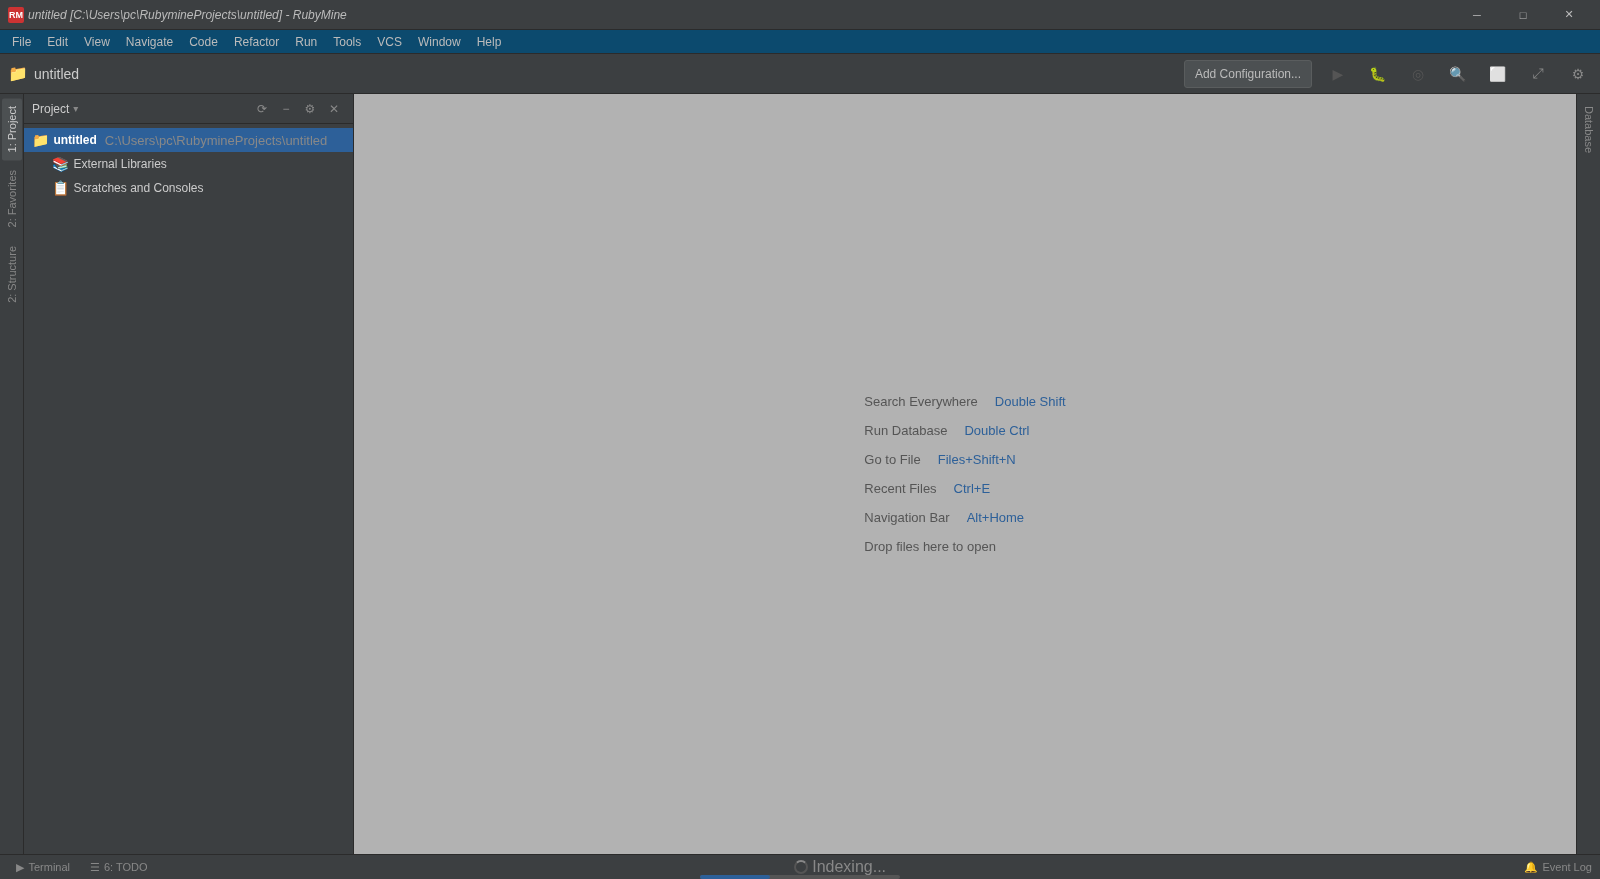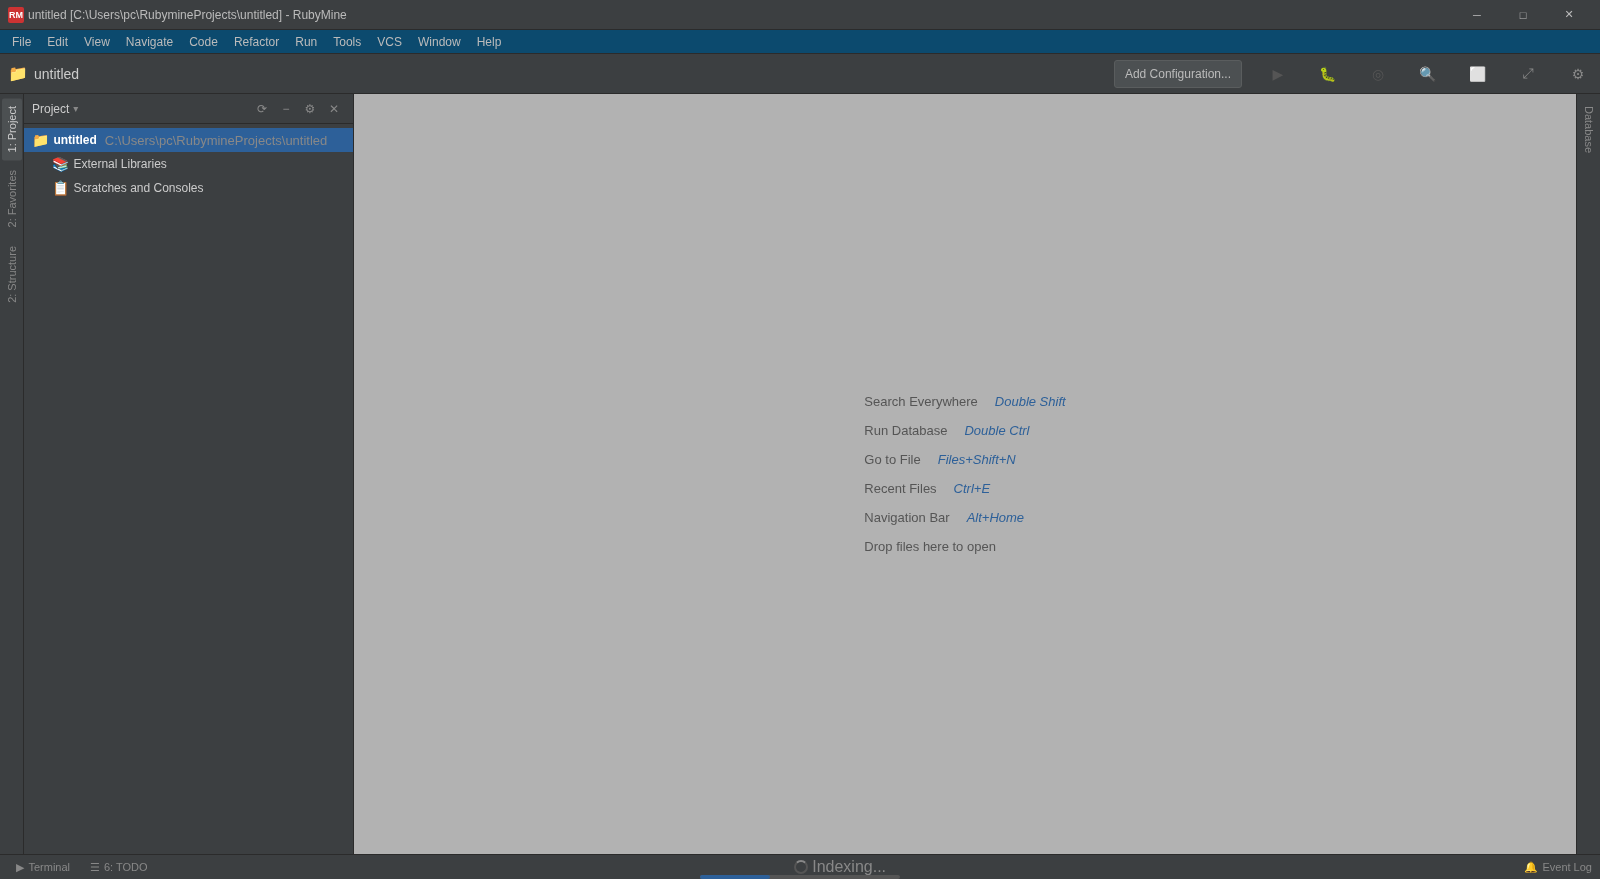--- a/index.html
+++ b/index.html
@@ -37,20 +37,21 @@
       align-items: center;
       justify-content: center;
       color: white;
       font-size: 9px;
       font-weight: bold;
       flex-shrink: 0;
     }
     #title-text {
       color: #bbb;
       font-size: 12px;
+      font-style: italic;
     }
     #window-controls {
       display: flex;
       gap: 0;
     }
     .win-btn {
       width: 46px;
       height: 30px;
       background: transparent;
       border: none;
@@ -102,21 +103,21 @@
       font-size: 16px;
     }
     #project-title {
       color: #ccc;
       font-size: 14px;
       font-weight: 500;
     }
     #toolbar-right {
       display: flex;
       align-items: flex-end;
-      gap: 22px;
+      gap: 12px;
     }
     #add-config-btn {
       background: #4c5052;
       border: 1px solid #5a5d5e;
       border-radius: 3px;
       color: #bbb;
       padding: 4px 10px;
       cursor: pointer;
       font-size: 12px;
       height: 28px;
@@ -255,21 +256,20 @@
     .welcome-line {
       display: flex;
       gap: 17px;
       font-size: 13px;
     }
     .welcome-label {
       color: #555;
     }
     .welcome-shortcut {
       color: #2d6099;
-      font-style: italic;
     }
 
     
     #right-tabs {
       width: 24px;
       background: #3c3f41;
       border-left: 1px solid #2b2b2b;
       display: flex;
       flex-direction: column;
       align-items: center;

